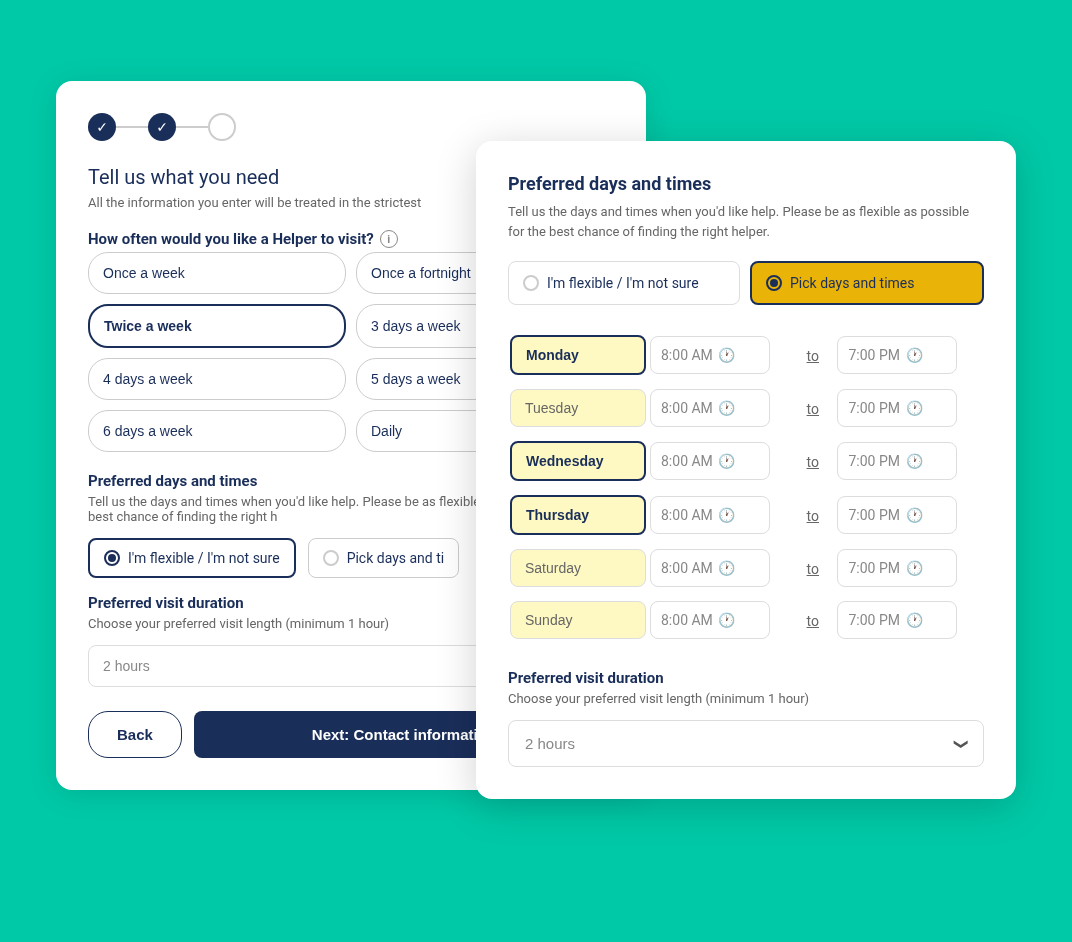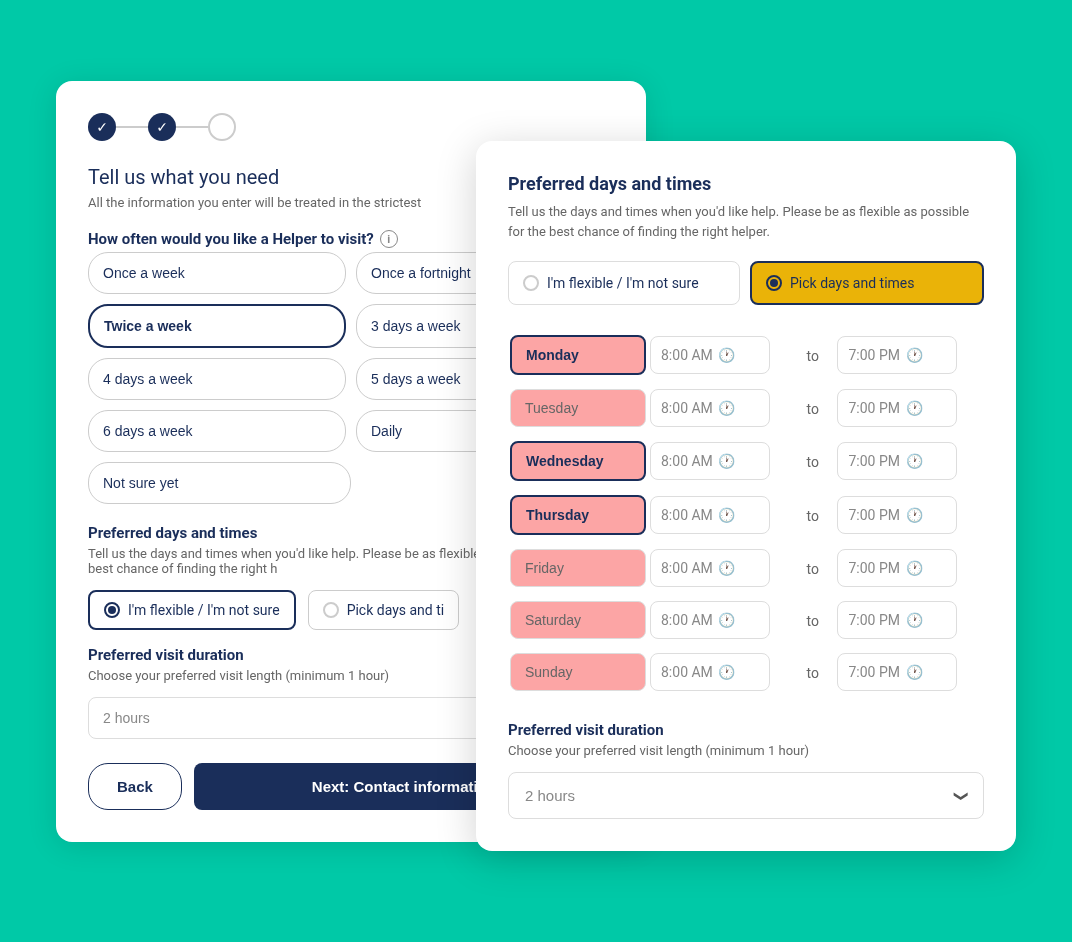--- a/index.html
+++ b/index.html
@@ -288,21 +288,21 @@
     .day-cell {
       width: 140px;
     }
     .day-btn {
       width: 136px;
       padding: 10px 14px;
       border: 1.5px solid #ddd;
       border-radius: 8px;
       font-size: 14px;
       color: #666;
-      background: #fca5a5;
+      background: #fef9c3;
       cursor: pointer;
       text-align: left;
     }
     .day-btn.selected {
       border-color: #1a2e5a;
       border-width: 2px;
       color: #1a2e5a;
       font-weight: 600;
     }
     .time-input {
@@ -318,20 +318,21 @@
       width: 120px;
     }
     .time-input .clock-icon {
       color: #bbb;
       font-size: 14px;
     }
     .to-label {
       padding: 0 8px;
       font-size: 14px;
       color: #666;
+      text-decoration: underline;
     }
 
     
     .front-duration-wrapper {
       position: relative;
     }
     .front-duration-select {
       width: 100%;
       border: 1.5px solid #ddd;
       border-radius: 8px;
@@ -381,21 +382,20 @@
 
     <div class="freq-grid">
       <button class="freq-btn">Once a week</button>
       <button class="freq-btn">Once a fortnight</button>
       <button class="freq-btn selected">Twice a week</button>
       <button class="freq-btn">3 days a week</button>
       <button class="freq-btn">4 days a week</button>
       <button class="freq-btn">5 days a week</button>
       <button class="freq-btn">6 days a week</button>
       <button class="freq-btn">Daily</button>
-      <button class="freq-btn wide">Not sure yet</button>
     </div>
 
     <div class="section-label">
       <span>Preferred days and times</span>
     </div>
     <p class="section-desc">Tell us the days and times when you'd like help. Please be as flexible as possible for the best chance of finding the right h</p>
 
     <div class="radio-group">
       <div class="radio-option selected">
         <div class="radio-dot selected"></div>
@@ -514,40 +514,20 @@
       </td>
       <td>
         <div class="time-input">
           <span>7:00 PM</span>
           <span class="clock-icon">🕐</span>
         </div>
       </td>
     </tr>
           <tr class="day-row">
       <td class="day-cell">
-        <button class="day-btn ">Friday</button>
-      </td>
-      <td>
-        <div class="time-input">
-          <span>8:00 AM</span>
-          <span class="clock-icon">🕐</span>
-        </div>
-      </td>
-      <td>
-        <span class="to-label">to</span>
-      </td>
-      <td>
-        <div class="time-input">
-          <span>7:00 PM</span>
-          <span class="clock-icon">🕐</span>
-        </div>
-      </td>
-    </tr>
-          <tr class="day-row">
-      <td class="day-cell">
         <button class="day-btn ">Saturday</button>
       </td>
       <td>
         <div class="time-input">
           <span>8:00 AM</span>
           <span class="clock-icon">🕐</span>
         </div>
       </td>
       <td>
         <span class="to-label">to</span>

